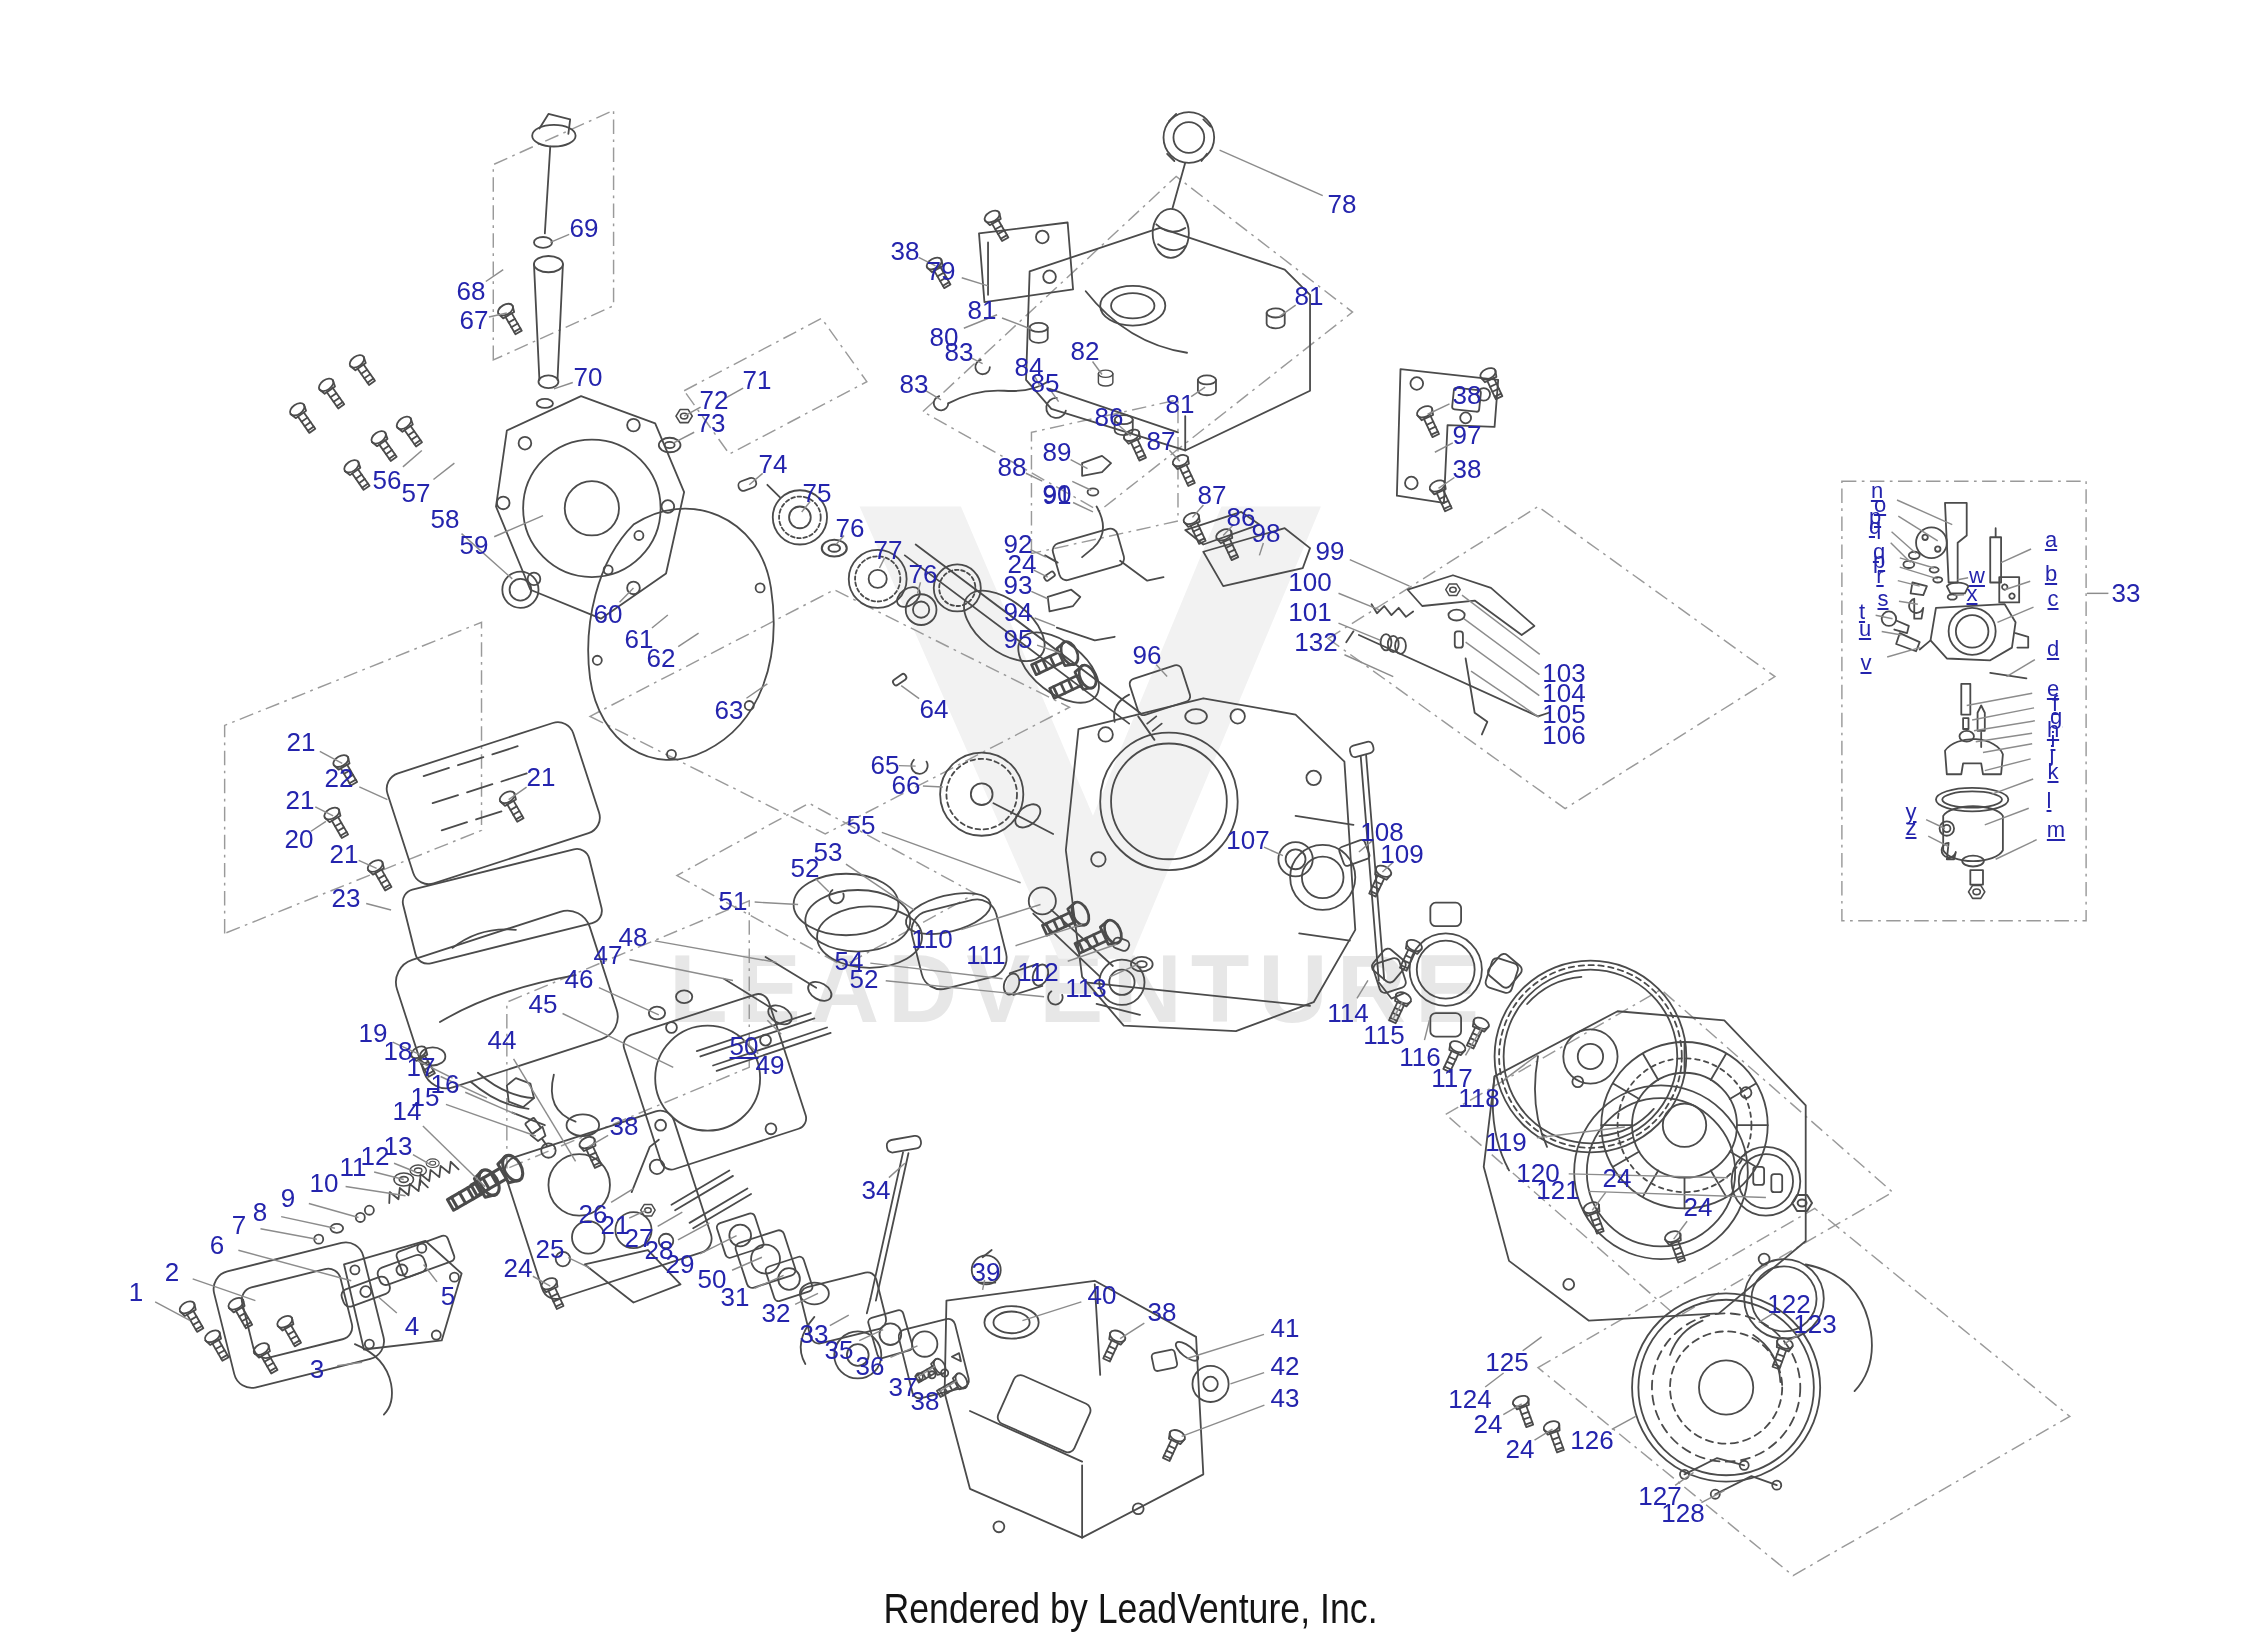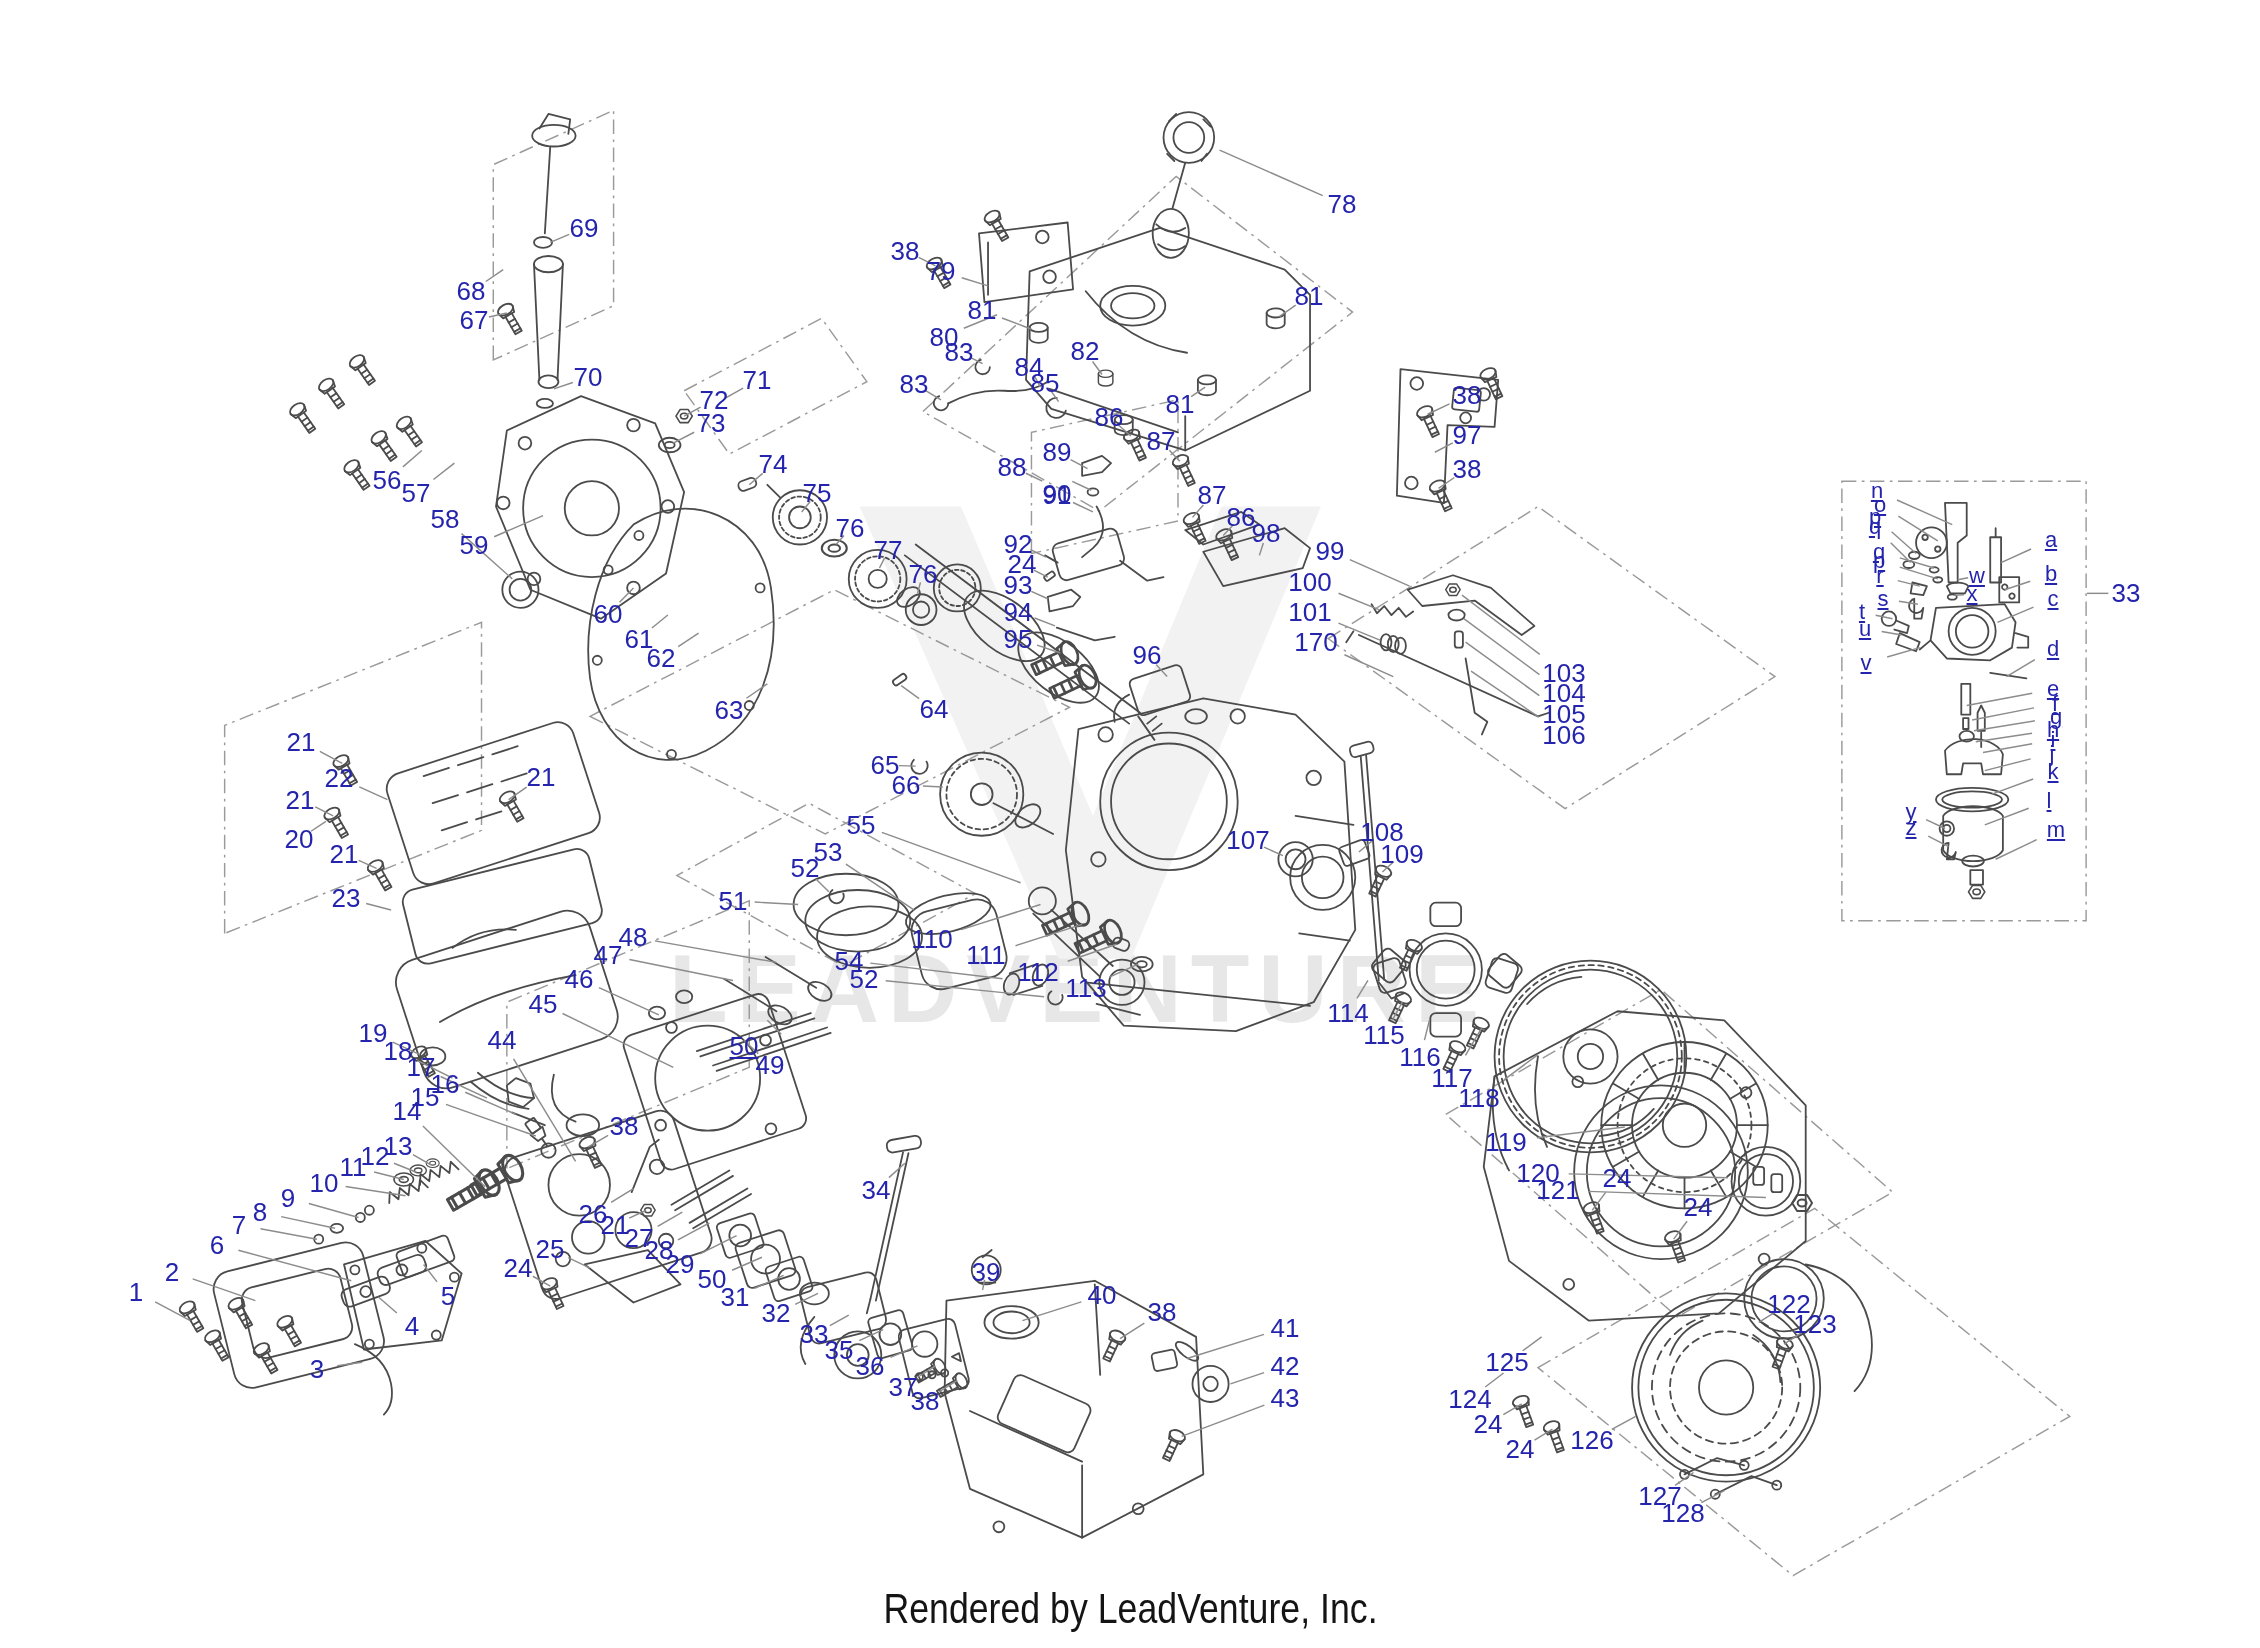--- a/index.html
+++ b/index.html
@@ -783,21 +783,21 @@
       <span class="lbl" style="left: 1147px; top: 655px;">96</span>
       <span class="lbl" style="left: 1212px; top: 495px;">87</span>
       <span class="lbl" style="left: 1241px; top: 517px;">86</span>
       <span class="lbl" style="left: 1266px; top: 533px;">98</span>
       <span class="lbl" style="left: 1467px; top: 395px;">38</span>
       <span class="lbl" style="left: 1467px; top: 435px;">97</span>
       <span class="lbl" style="left: 1467px; top: 469px;">38</span>
       <span class="lbl" style="left: 1330px; top: 551px;">99</span>
       <span class="lbl" style="left: 1310px; top: 582px;">100</span>
       <span class="lbl" style="left: 1310px; top: 612px;">101</span>
-      <span class="lbl" style="left: 1316px; top: 642px;">170</span>
+      <span class="lbl" style="left: 1316px; top: 642px;">132</span>
       <span class="lbl" style="left: 1564px; top: 673px;">103</span>
       <span class="lbl" style="left: 1564px; top: 693px;">104</span>
       <span class="lbl" style="left: 1564px; top: 714px;">105</span>
       <span class="lbl" style="left: 1564px; top: 735px;">106</span>
       <span class="lbl" style="left: 1248px; top: 840px;">107</span>
       <span class="lbl" style="left: 1382px; top: 832px;">108</span>
       <span class="lbl" style="left: 1402px; top: 854px;">109</span>
       <span class="lbl" style="left: 932px; top: 939px;">110</span>
       <span class="lbl" style="left: 986px; top: 955px;">111</span>
       <span class="lbl" style="left: 1038px; top: 972px;">112</span>

